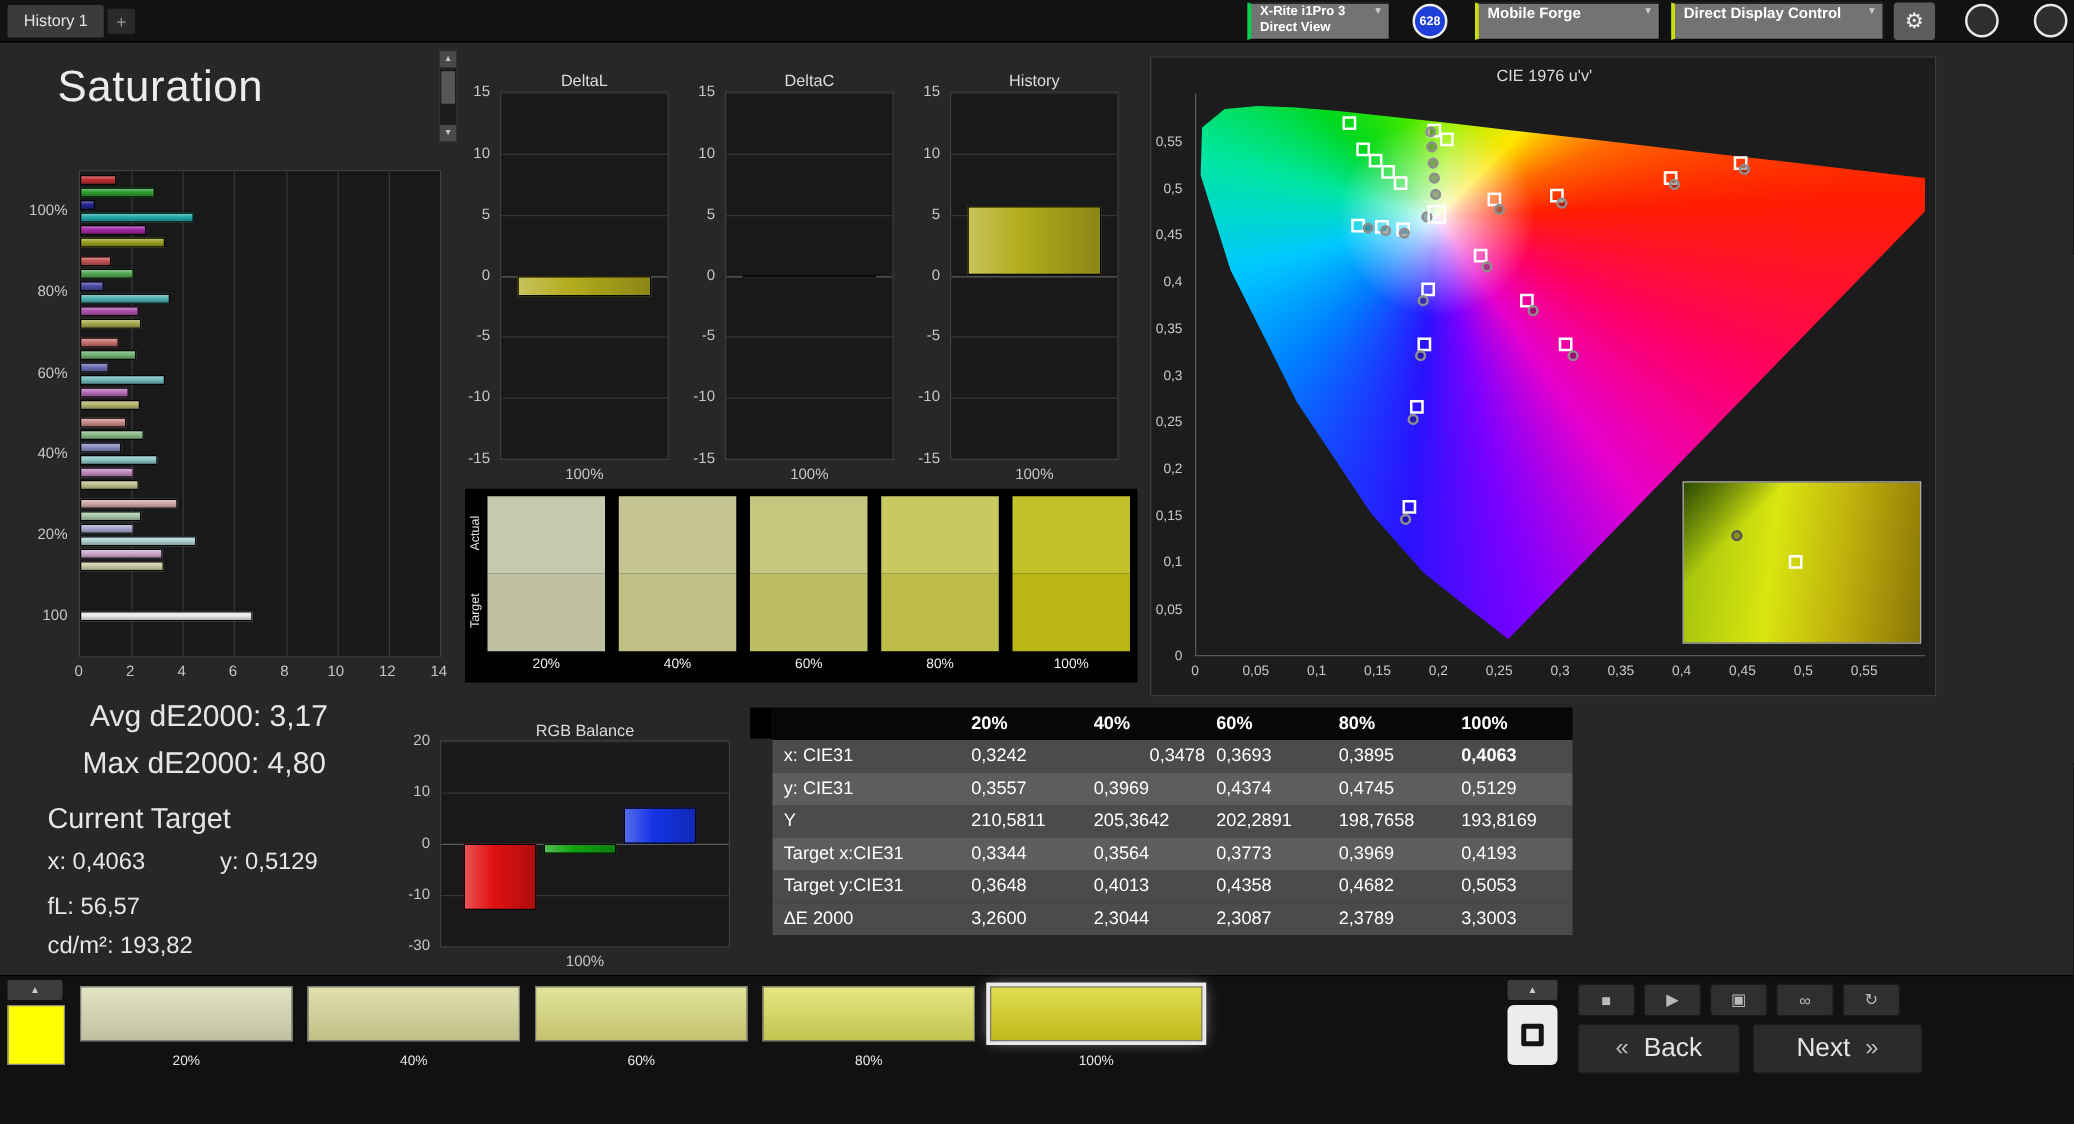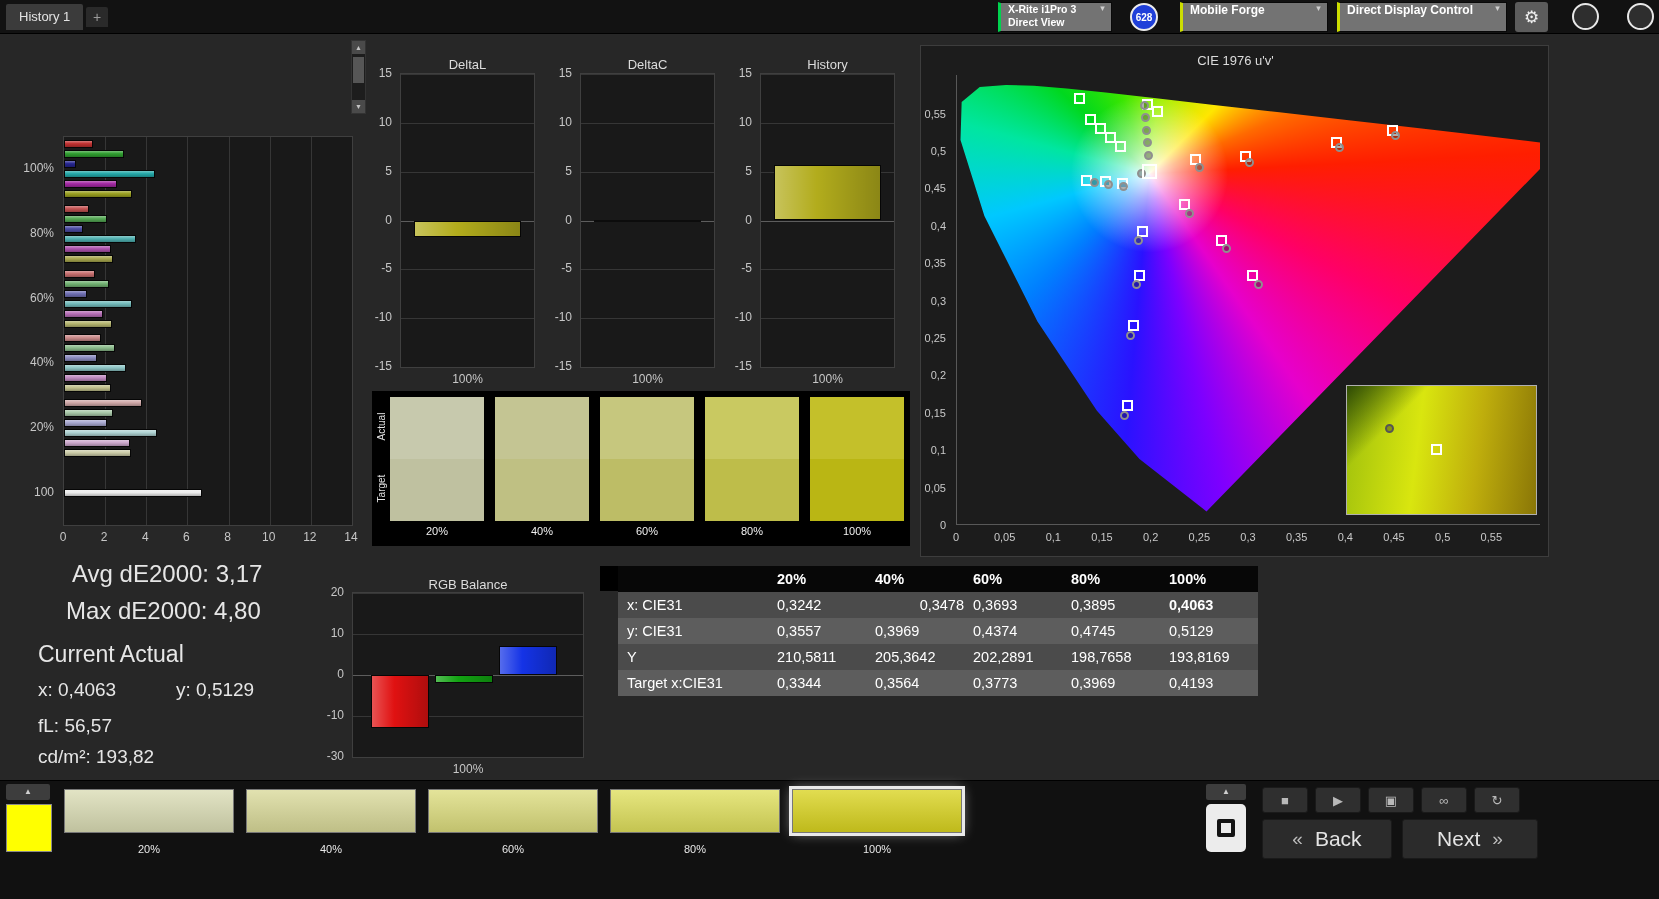--- a/index.html
+++ b/index.html
@@ -122,20 +122,21 @@
       <span class="one">Direct Display Control</span>
       <span class="arrow">▾</span>
     </div>
     <div class="gearbtn" style="left:1515px">
       <span>⚙</span>
     </div>
     <div class="circlebtn" style="left:1572px"></div>
     <div class="circlebtn" style="left:1627px"></div>
   </header>
 
+  <div class="page-title">Saturation</div>
 
   <div class="vscroll">
     <div class="sbtn" style="top:0">▲</div>
     <div class="thumb"></div>
     <div class="sbtn" style="bottom:0">▼</div>
   </div>
 
   <div class="ctitle" style="left:63px;top:136px;width:290px">DeltaE 2000</div>
   <div id="deltae-ylabels" class="ylabels" style="left:0;top:136px;width:58px;height:392px">
       <div class="ylab" style="top: 25.3333px;">100%</div>
@@ -191,21 +192,21 @@
       <div class="xlab" style="left: 71.2857px;">4</div>
       <div class="xlab" style="left: 112.429px;">6</div>
       <div class="xlab" style="left: 153.571px;">8</div>
       <div class="xlab" style="left: 194.714px;">10</div>
       <div class="xlab" style="left: 235.857px;">12</div>
       <div class="xlab" style="left: 277px;">14</div>
     </div>
 
   <div class="stat" style="left:72px;top:560px;font-size:24px">Avg dE2000: 3,17</div>
   <div class="stat" style="left:66px;top:597px;font-size:24px">Max dE2000: 4,80</div>
-  <div class="stat" style="left:38px;top:641px;font-size:23px">Current Actual</div>
+  <div class="stat" style="left:38px;top:641px;font-size:23px">Current Target</div>
   <div class="stat" style="left:38px;top:679px;font-size:19px">x: 0,4063</div>
   <div class="stat" style="left:176px;top:679px;font-size:19px">y: 0,5129</div>
   <div class="stat" style="left:38px;top:715px;font-size:19px">fL: 56,57</div>
   <div class="stat" style="left:38px;top:746px;font-size:19px">cd/m²: 193,82</div>
 
   <div class="ctitle" style="left:400px;top:57px;width:135px">DeltaL</div>
   <div id="dl-ylabels" class="ylabels" style="left:362px;top:73px;width:34px;height:300px">
       <div class="ylab" style="top: -7px;">15</div>
       <div class="ylab" style="top: 41.8333px;">10</div>
       <div class="ylab" style="top: 90.6667px;">5</div>
@@ -346,20 +347,36 @@
         <div class="tcell" style="width: 98px;">198,7658</div>
         <div class="tcell" style="width: 98px;">193,8169</div>
       </div>
       <div class="trow odd">
         <div class="tcell" style="width: 150px;">Target x:CIE31</div>
         <div class="tcell" style="width: 98px;">0,3344</div>
         <div class="tcell" style="width: 98px;">0,3564</div>
         <div class="tcell" style="width: 98px;">0,3773</div>
         <div class="tcell" style="width: 98px;">0,3969</div>
         <div class="tcell" style="width: 98px;">0,4193</div>
+      </div>
+      <div class="trow even">
+        <div class="tcell" style="width: 150px;">Target y:CIE31</div>
+        <div class="tcell" style="width: 98px;">0,3648</div>
+        <div class="tcell" style="width: 98px;">0,4013</div>
+        <div class="tcell" style="width: 98px;">0,4358</div>
+        <div class="tcell" style="width: 98px;">0,4682</div>
+        <div class="tcell" style="width: 98px;">0,5053</div>
+      </div>
+      <div class="trow even">
+        <div class="tcell" style="width: 150px;">ΔE 2000</div>
+        <div class="tcell" style="width: 98px;">3,2600</div>
+        <div class="tcell" style="width: 98px;">2,3044</div>
+        <div class="tcell" style="width: 98px;">2,3087</div>
+        <div class="tcell" style="width: 98px;">2,3789</div>
+        <div class="tcell" style="width: 98px;">3,3003</div>
       </div>
     </div>
 
   <div id="cie-panel">
     <div class="ctitle" style="left:0;top:7px;width:629px">CIE 1976 u'v'</div>
   </div>
   <div id="cie-ylabels">
       <div class="cielaby" style="top: 444px;">0</div>
       <div class="cielaby" style="top: 406.6px;">0,05</div>
       <div class="cielaby" style="top: 369.199px;">0,1</div>

